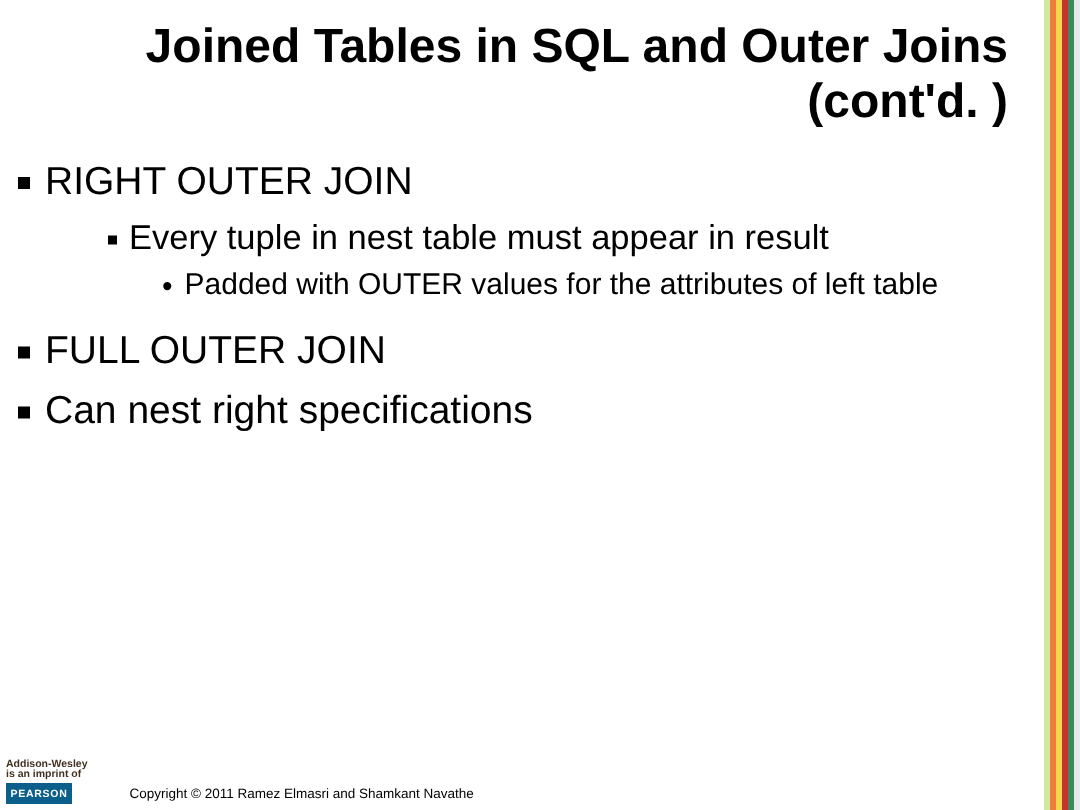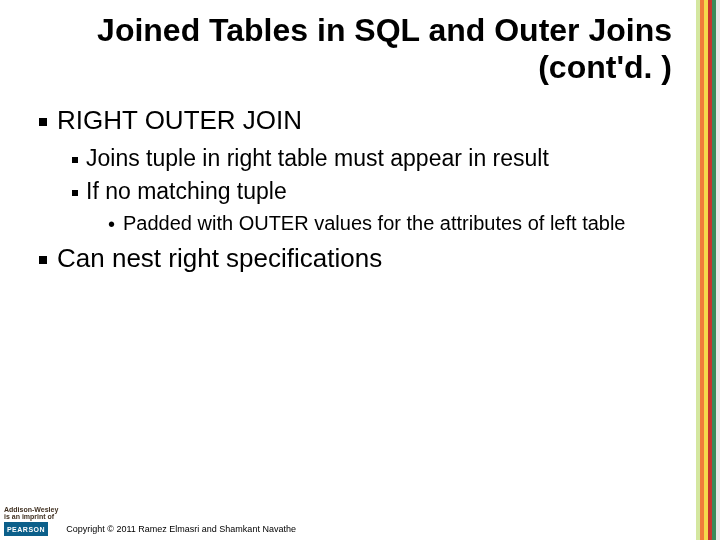--- a/index.html
+++ b/index.html
@@ -68,21 +68,21 @@
     margin-right: 8px;
     margin-left: -14px;
     font-size: 20px;
     line-height: 1;
     position: relative;
     top: 1px;
   }
   .level1 {
     font-size: 26px;
     color: #000;
-    margin-left: 43px;
+    margin-left: 16px;
     margin-bottom: 8px;
     line-height: 1.25;
   }
   .level2 {
     font-size: 23px;
     color: #000;
     margin-left: 72px;
     margin-bottom: 4px;
     line-height: 1.25;
     padding-right: 8px;
@@ -98,20 +98,21 @@
   .section-gap { margin-top: 14px; }
 
   .footer {
     position: absolute;
     left: 0; bottom: 0;
     width: 696px;
     height: 40px;
     display: flex;
     align-items: flex-end;
     padding: 0 0 4px 4px;
+    gap: 20px;
   }
   .pearson-block { display: flex; flex-direction: column; align-items: flex-start; }
   .aw-label {
     font-size: 7px;
     font-weight: bold;
     color: #403020;
     white-space: nowrap;
     line-height: 1.1;
   }
   .pearson-logo {
@@ -145,25 +146,25 @@
     <div class="c5"></div>
     <div class="c6"></div>
 </div>
 
 <div class="slide-content">
   <h1 class="title">Joined Tables in SQL and Outer Joins (cont'd. )</h1>
 
   <ul>
     <li class="level1 bullet-sq">RIGHT OUTER JOIN</li>
 
-    <li class="level2 bullet-sq-sm">Joins tuple in right table must appear in result</li>
-    <li class="level2 bullet-sq-sm">If no matching tuple</li>
+    <li class="level2 bullet-sq-sm">Every tuple in nest table must appear in result</li>
 
     <li class="level3 bullet-dot">Padded with OUTER values for the attributes of left table</li>
 
+    <li class="level1 bullet-sq section-gap">FULL OUTER JOIN</li>
     <li class="level1 bullet-sq">Can nest right specifications</li>
   </ul>
 </div>
 
 <div class="footer">
   <div class="pearson-block">
     <div class="aw-label">Addison-Wesley</div>
     <div class="aw-label">is an imprint of</div>
     <div class="pearson-logo">PEARSON</div>
   </div>

